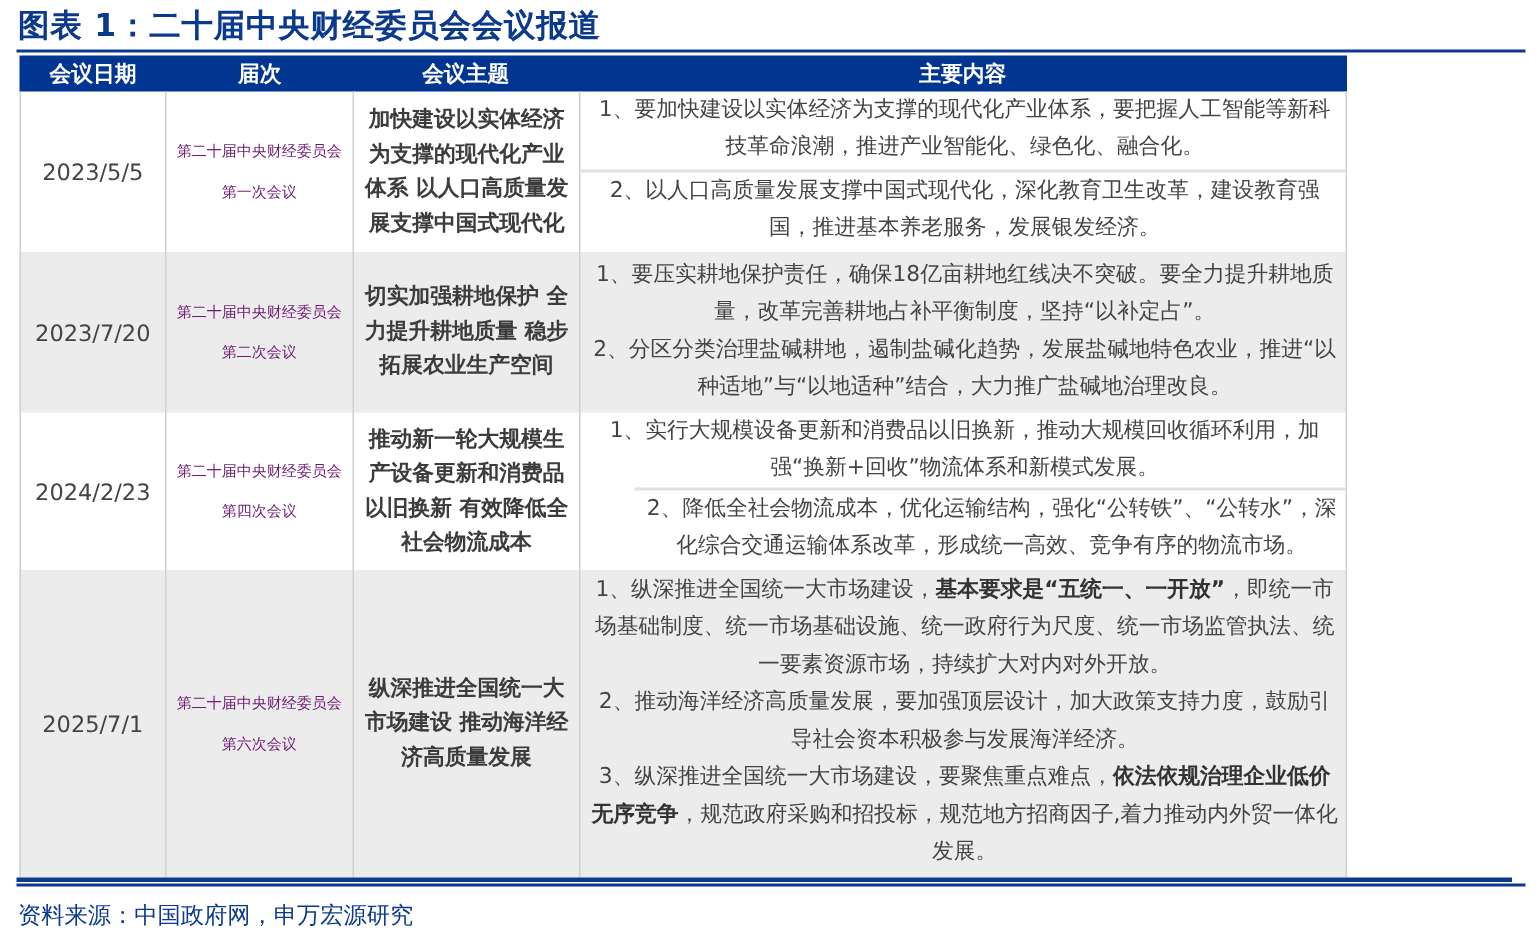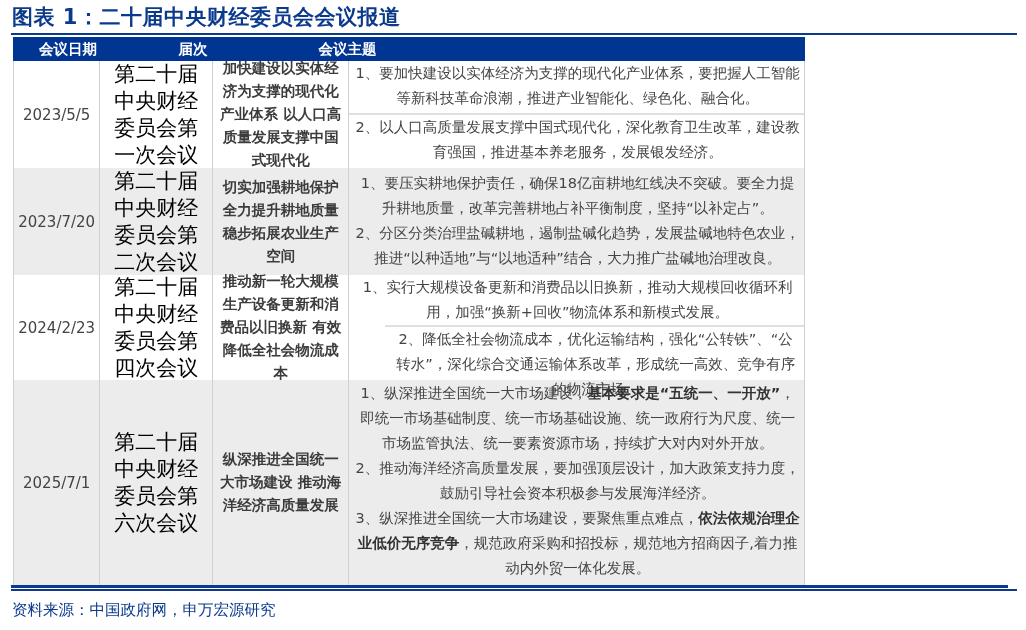--- a/index.html
+++ b/index.html
@@ -1,33 +1,33 @@
 <!DOCTYPE html>
 <html><head>
 <meta charset="utf-8">
 <style>
   html, body { margin:0; padding:0; background:#ffffff; }
   body { width:1026px; height:630px; position:relative; overflow:hidden;
          font-family:"DejaVu Sans","Liberation Sans",sans-serif; color:#3a3a3a; }
   .title { position:absolute; left:12px; top:3px; height:28px; font-size:21px; font-weight:bold;
            color:#0b3a8c; letter-spacing:0.5px; line-height:28px; white-space:nowrap; }
   .rule-top { position:absolute; left:11px; top:33px; width:1006px; height:2px; background:#0b3a8c; }
-  .tbl { position:absolute; left:13px; top:37px; width:792px; }
+  .tbl { position:absolute; left:13px; top:37px; width:885px; }
   .hdr { display:flex; height:24px; background:#003591; color:#ffffff; font-weight:bold; font-size:14.5px; }
   .hdr > div { display:flex; align-items:center; justify-content:center; }
   .c-date { width:110px; }
   .c-sess { width:140px; }
   .c-theme { width:169px;text-align:right; }
   .c-cont { width:576px; }
   .row { display:flex; }
   .row.alt { background:#ececec; }
   .row > .cell { display:flex; align-items:center; justify-content:center; text-align:center;
                  border-right:1px solid #d0d0d0; box-sizing:border-box; }
   .row > .cell.c-date { border-left:1px solid #d0d0d0; font-size:15px; color:#444; }
-  .row > .cell.c-sess { font-size:21px; line-height:27px; color:#000000; padding:0 4px; }
+  .row > .cell.c-sess { font-size:10px; line-height:27px; color:#701a75; padding:0 4px; }
   .row > .cell.c-theme { font-size:14.5px; font-weight:bold; line-height:23px; color:#3c3c3c; padding:0 6px; }
   .row > .cell.c-cont { display:block; text-align:center; border-right:1px solid #d0d0d0; }
   .para { font-size:14.5px; line-height:25px; color:#444; padding:0 4px 0 6px; box-sizing:border-box; }
   .para + .para.sep { border-top:2px solid #e0e0e0; }
   .para b { color:#333; }
   .r1 { height:107px; } .r2 { height:107px; } .r3 { height:105px; } .r4 { height:205px; }
   .rule-bot1 { position:absolute; left:11px; top:585px; width:997px; height:3px; background:#0b3a8c; }
   .rule-bot2 { position:absolute; left:11px; top:589px; width:1006px; height:2px; background:#0b3a8c; }
   .source { position:absolute; left:12px; top:598px; font-size:15.5px; color:#0b3a8c; line-height:24px; white-space:nowrap; }
 </style>
@@ -35,20 +35,21 @@
 <body>
 
 <div class="title">图表 1：二十届中央财经委员会会议报道</div>
 <div class="rule-top"></div>
 
 <div class="tbl">
   <div class="hdr">
     <div class="c-date">会议日期</div>
     <div class="c-sess">届次</div>
     <div class="c-theme">会议主题</div>
+    <div class="c-cont">主要内容</div>
   </div>
 
   <div class="row r1">
     <div class="cell c-date">2023/5/5</div>
     <div class="cell c-sess">第二十届中央财经委员会第一次会议</div>
     <div class="cell c-theme">加快建设以实体经济为支撑的现代化产业体系 以人口高质量发展支撑中国式现代化</div>
     <div class="cell c-cont">
       <div class="para" style="height:52px;">1、要加快建设以实体经济为支撑的现代化产业体系，要把握人工智能等新科技革命浪潮，推进产业智能化、绿色化、融合化。</div>
       <div class="para sep" style="height:55px;">2、以人口高质量发展支撑中国式现代化，深化教育卫生改革，建设教育强国，推进基本养老服务，发展银发经济。</div>
     </div>

